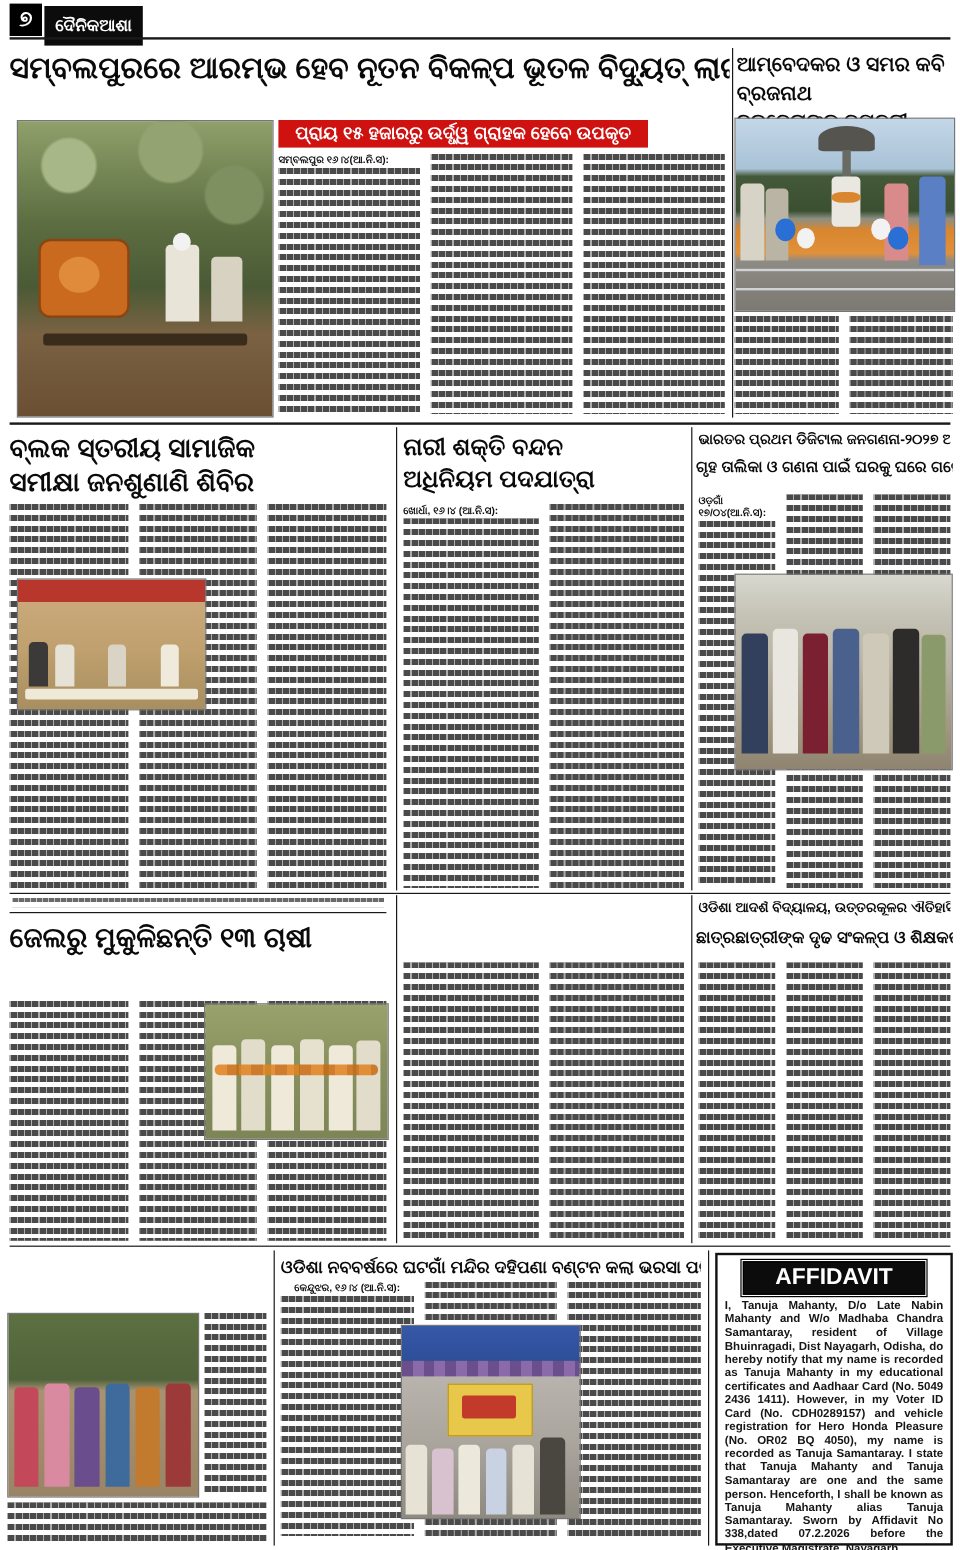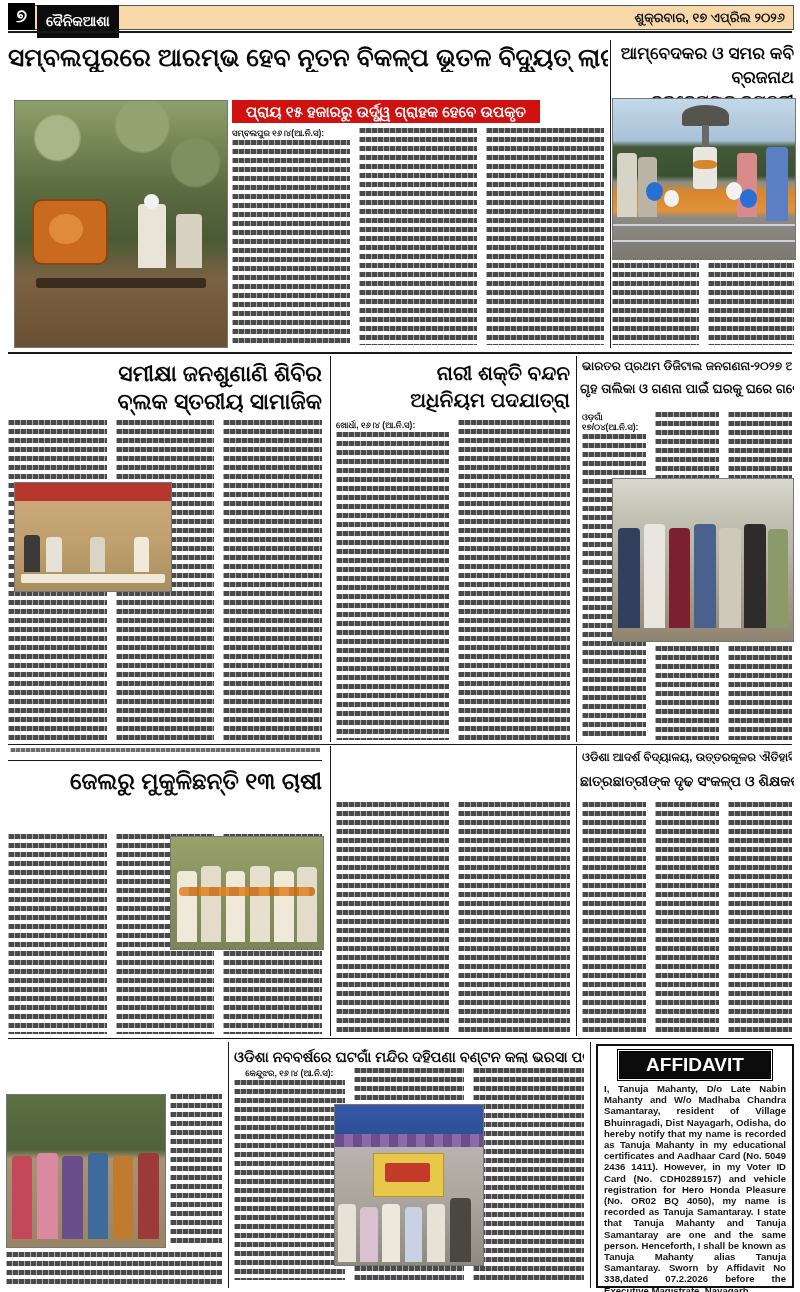--- a/index.html
+++ b/index.html
@@ -5,21 +5,21 @@
   html,body{margin:0;padding:0;background:#e8e8e8;}
   #page{
     position:relative;width:800px;height:1292px;margin:0 auto;
     background:#ffffff;overflow:hidden;
     font-family:"Liberation Sans",sans-serif;color:#111;
   }
   .abs{position:absolute;}
   .hline{position:absolute;background:#1a1a1a;height:1px;}
   .vline{position:absolute;background:#1a1a1a;width:1px;}
   .headline{font-weight:bold;color:#0a0a0a;letter-spacing:0;}
-  .center{text-align:right;}
+  .center{text-align:left;}
   .nowrap{white-space:nowrap;overflow:hidden;}
   
   .greek{
     background-image:
       repeating-linear-gradient(to right, rgba(255,255,255,.55) 0 1px, rgba(255,255,255,0) 1px 6px),
       repeating-linear-gradient(to bottom, #4a4a4a 0 5px, #ffffff 5px 9px);
   }
   .greek-lt{
     background-image:
       repeating-linear-gradient(to right, rgba(255,255,255,.6) 0 1px, rgba(255,255,255,0) 1px 5px),
@@ -44,23 +44,20 @@
   #affidavit-title{background:#0c0c0c;color:#fff;font-weight:bold;font-size:19px;text-align:center;line-height:26px;}
   #affidavit-body{font-size:9.6px;line-height:11.2px;text-align:justify;font-weight:600;color:#161616;}
   .balloon{position:absolute;border-radius:50%;}
   .figure{position:absolute;border-radius:4px 4px 0 0;}
 </style>
 </head>
 <body>
 
 <div id="page">
 
-  <div id="hdr-strip" class="abs" style="left:8px;top:5px;width:784px;height:23px;">
-    <div id="edition-date">ଶୁକ୍ରବାର, ୧୭ ଏପ୍ରିଲ ୨୦୨୬</div>
-  </div>
   <div id="page-badge" class="abs" style="left:8px;top:3px;width:27px;height:27px;font-size:18px;">୭</div>
   <div id="masthead" class="abs" style="left:37px;top:5px;height:33px;font-size:14px;">ଦୈନିକଆଶା</div>
   <div class="hline" style="left:8px;top:31px;width:784px;height:2px;"></div>
 
   <div class="headline nowrap abs" style="left:8px;top:42px;width:600px;font-size:25px;line-height:30px;">ସମ୍ବଲପୁରରେ ଆରମ୍ଭ ହେବ ନୂତନ ବିକଳ୍ପ ଭୂତଳ ବିଦ୍ୟୁତ୍ ଲାଇନ୍</div>
 
   <div class="vline" style="left:610px;top:40px;height:308px;"></div>
 
   <div class="photo" style="left:14px;top:100px;width:212px;height:246px;background:
       radial-gradient(circle at 20% 15%, #a8b787 0 8%, transparent 9%),
@@ -124,22 +121,22 @@
         <div class="greek fill"></div>
       </div>
   </div>
 
   <div class="hline" style="left:8px;top:352px;width:784px;height:2px;"></div>
 
   <div class="vline" style="left:330px;top:356px;height:386px;"></div>
   <div class="vline" style="left:576px;top:356px;height:386px;"></div>
 
   <div class="headline center abs" style="left:8px;top:360px;width:314px;font-size:22px;line-height:28px;">
+    <div>ବ୍ଲକ ସ୍ତରୀୟ ସାମାଜିକ</div>
     <div>ସମୀକ୍ଷା ଜନଶୁଣାଣି ଶିବିର</div>
-    <div>ବ୍ଲକ ସ୍ତରୀୟ ସାମାଜିକ</div>
   </div>
   <div class="body-cols abs" style="left:8px;top:420px;width:314px;height:320px;">
     <div class="col">
         <div class="greek fill"></div>
       </div>
     <div class="gap"></div>
     <div class="col">
         <div class="greek fill"></div>
       </div>
     <div class="gap"></div>

